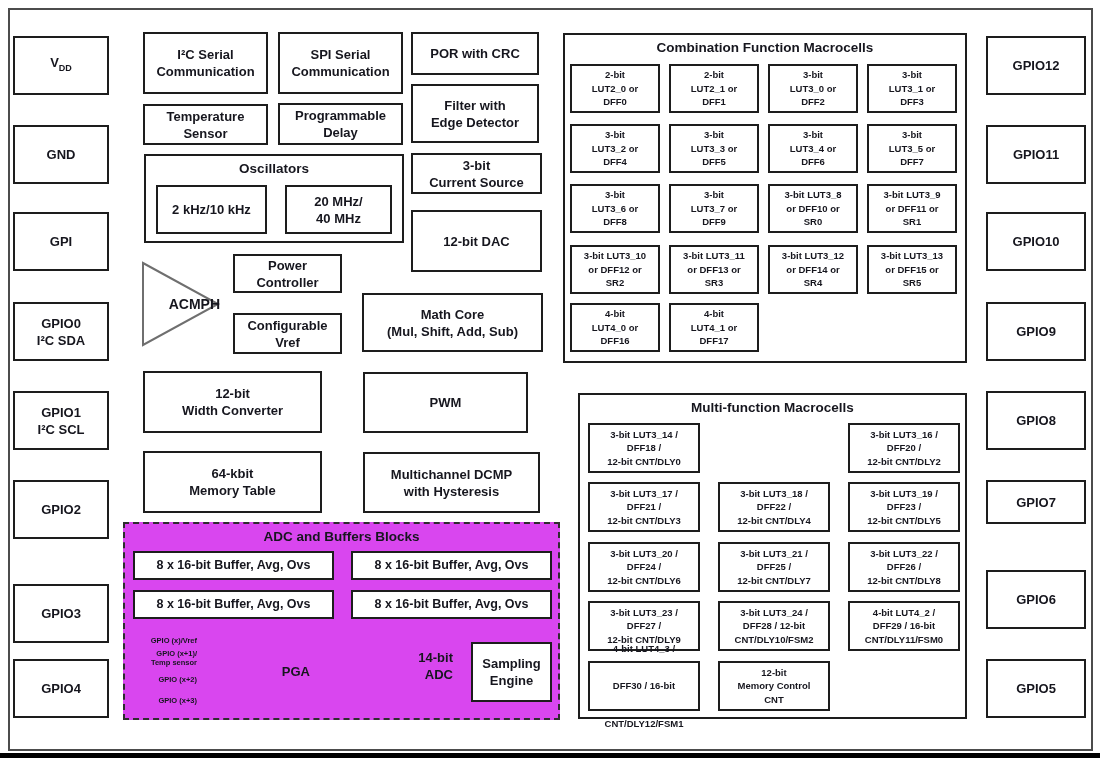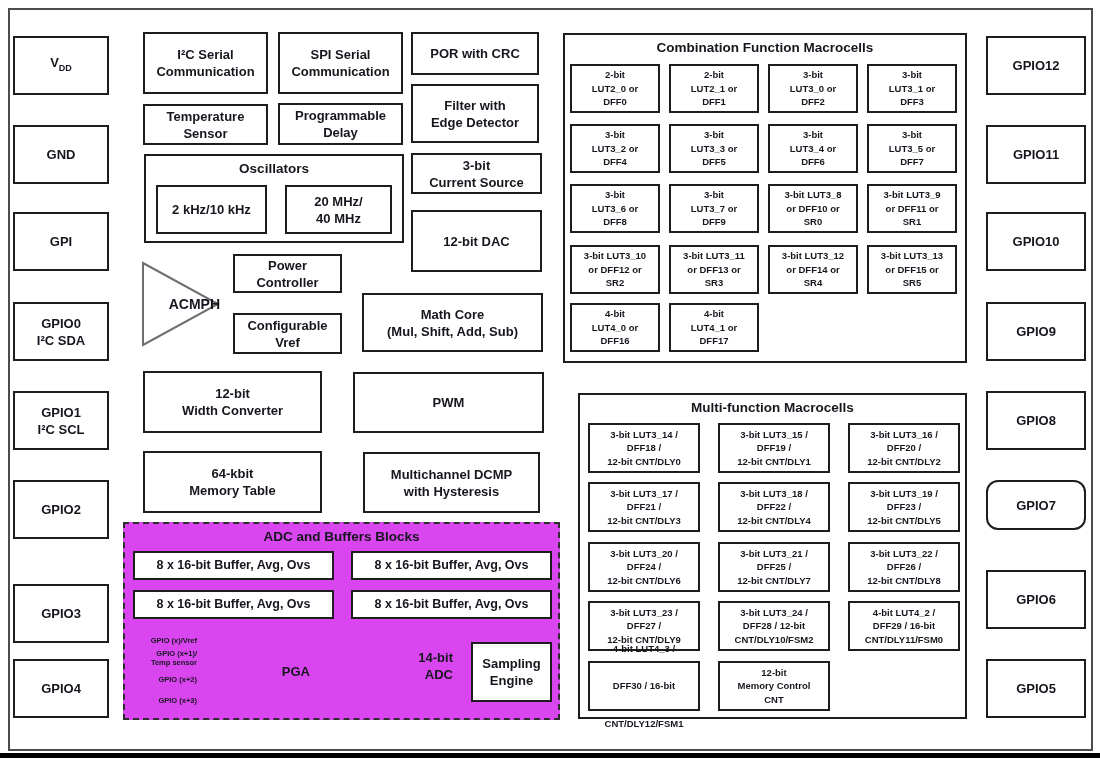--- a/index.html
+++ b/index.html
@@ -111,21 +111,21 @@
       <span>Vref</span>
   </div>
   <div class="box" style="left:362px;top:293px;width:181px;height:59px">
     <span>Math Core</span>
       <span>(Mul, Shift, Add, Sub)</span>
   </div>
   <div class="box" style="left:143px;top:371px;width:179px;height:62px">
     <span>12-bit</span>
       <span>Width Converter</span>
   </div>
-  <div class="box" style="left:353px;top:372px;width:191px;height:61px">
+  <div class="box" style="left:363px;top:372px;width:165px;height:61px">
     <span>PWM</span>
   </div>
   <div class="box" style="left:143px;top:451px;width:179px;height:62px">
     <span>64-kbit</span>
       <span>Memory Table</span>
   </div>
   <div class="box" style="left:363px;top:452px;width:177px;height:61px">
     <span>Multichannel DCMP</span>
       <span>with Hysteresis</span>
   </div>
@@ -186,21 +186,21 @@
     </div>
     <div class="box pin" style="left: 986px; top: 212px; width: 100px; height: 59px;">
       <span>GPIO10</span>
     </div>
     <div class="box pin" style="left: 986px; top: 302px; width: 100px; height: 59px;">
       <span>GPIO9</span>
     </div>
     <div class="box pin" style="left: 986px; top: 391px; width: 100px; height: 59px;">
       <span>GPIO8</span>
     </div>
-    <div class="box pin" style="left: 986px; top: 480px; width: 100px; height: 50px; border-radius: 12px;">
+    <div class="box pin" style="left: 986px; top: 480px; width: 100px; height: 44px;">
       <span>GPIO7</span>
     </div>
     <div class="box pin" style="left: 986px; top: 570px; width: 100px; height: 59px;">
       <span>GPIO6</span>
     </div>
     <div class="box pin" style="left: 986px; top: 659px; width: 100px; height: 59px; text-align: right;">
       <span>GPIO5</span>
     </div>
     <div class="cell" style="left: 570px; top: 64px; width: 90px; height: 49px;">
       <span>2-bit</span>
@@ -290,25 +290,20 @@
     <div class="cell" style="left: 669px; top: 303px; width: 90px; height: 49px;">
       <span>4-bit</span>
       <span>LUT4_1 or</span>
       <span>DFF17</span>
     </div>
     <div class="cell" style="left: 588px; top: 423px; width: 112px; height: 50px;">
       <span>3-bit LUT3_14 /</span>
       <span>DFF18 /</span>
       <span>12-bit CNT/DLY0</span>
     </div>
-    <div class="cell" style="left: 718px; top: 423px; width: 112px; height: 50px;">
-      <span>3-bit LUT3_15 /</span>
-      <span>DFF19 /</span>
-      <span>12-bit CNT/DLY1</span>
-    </div>
     <div class="cell" style="left: 848px; top: 423px; width: 112px; height: 50px;">
       <span>3-bit LUT3_16 /</span>
       <span>DFF20 /</span>
       <span>12-bit CNT/DLY2</span>
     </div>
     <div class="cell" style="left: 588px; top: 482px; width: 112px; height: 50px;">
       <span>3-bit LUT3_17 /</span>
       <span>DFF21 /</span>
       <span>12-bit CNT/DLY3</span>
     </div>

